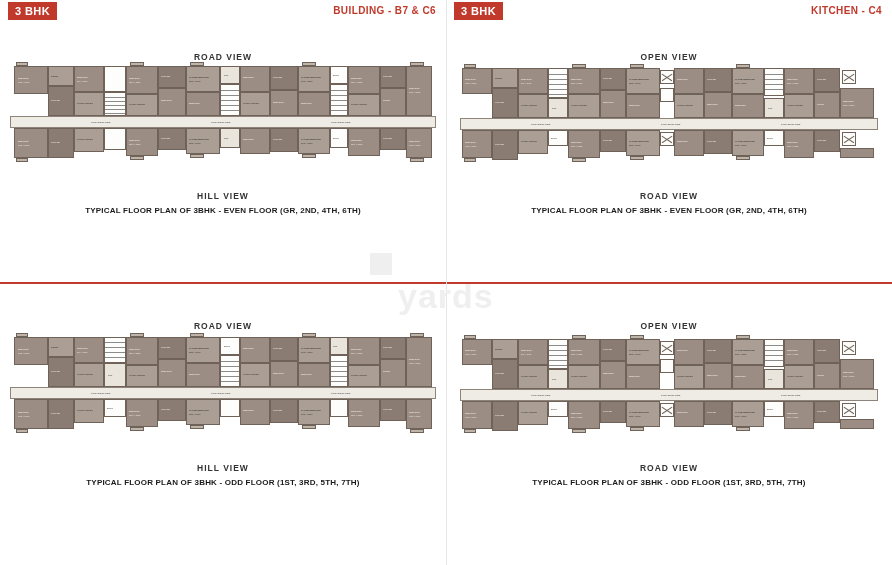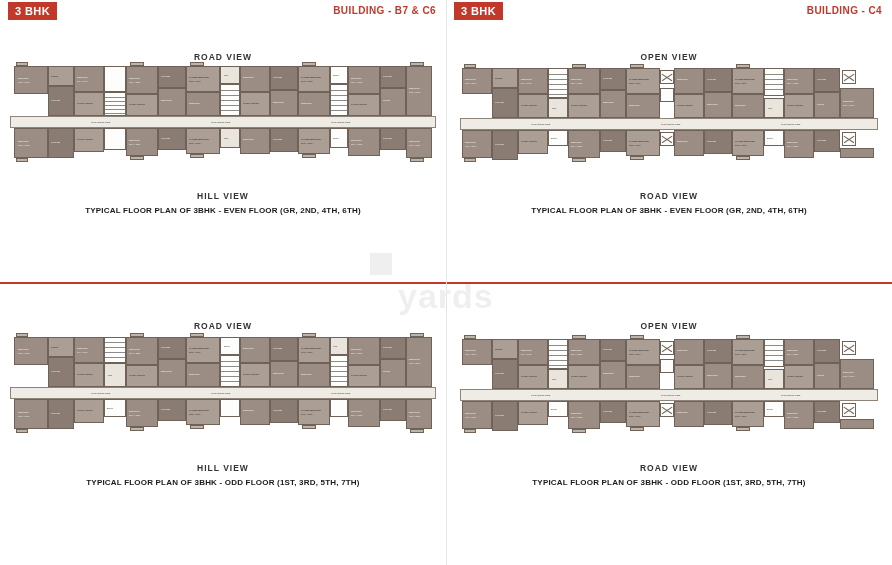--- a/index.html
+++ b/index.html
@@ -317,21 +317,21 @@
       <div class="balc" style="left:292px;top:92px;width:14px;height:4px;"></div>
       <div class="balc" style="left:400px;top:96px;width:14px;height:4px;"></div>
     </div>
     <div class="vlabel" style="top:191px;">HILL VIEW</div>
     <div class="caption" style="top:206px;">TYPICAL FLOOR PLAN OF 3BHK - EVEN FLOOR (GR, 2ND, 4TH, 6TH)</div>
   </div>
 
   <div class="quad tr">
     <div class="hdr">
       <div class="bhk-tag">3 BHK</div>
-      <div class="bldg">BUILDING - C4</div>
+      <div class="bldg">KITCHEN - C4</div>
     </div>
     <div class="vlabel" style="top:52px;">OPEN VIEW</div>
     <div class="plan" style="left:14px;top:62px;width:418px;height:122px;">
       <div class="corridor" style="left:0;top:56px;width:418px;height:12px;">
         <div class="rm-txt" style="left:70px;top:4px;">PASSAGE OF WING</div>
         <div class="rm-txt" style="left:200px;top:4px;">PASSAGE OF WING</div>
         <div class="rm-txt" style="left:320px;top:4px;">PASSAGE OF WING</div>
       </div>
 
       <div class="unit" style="left:2px;top:6px;width:30px;height:26px;">

